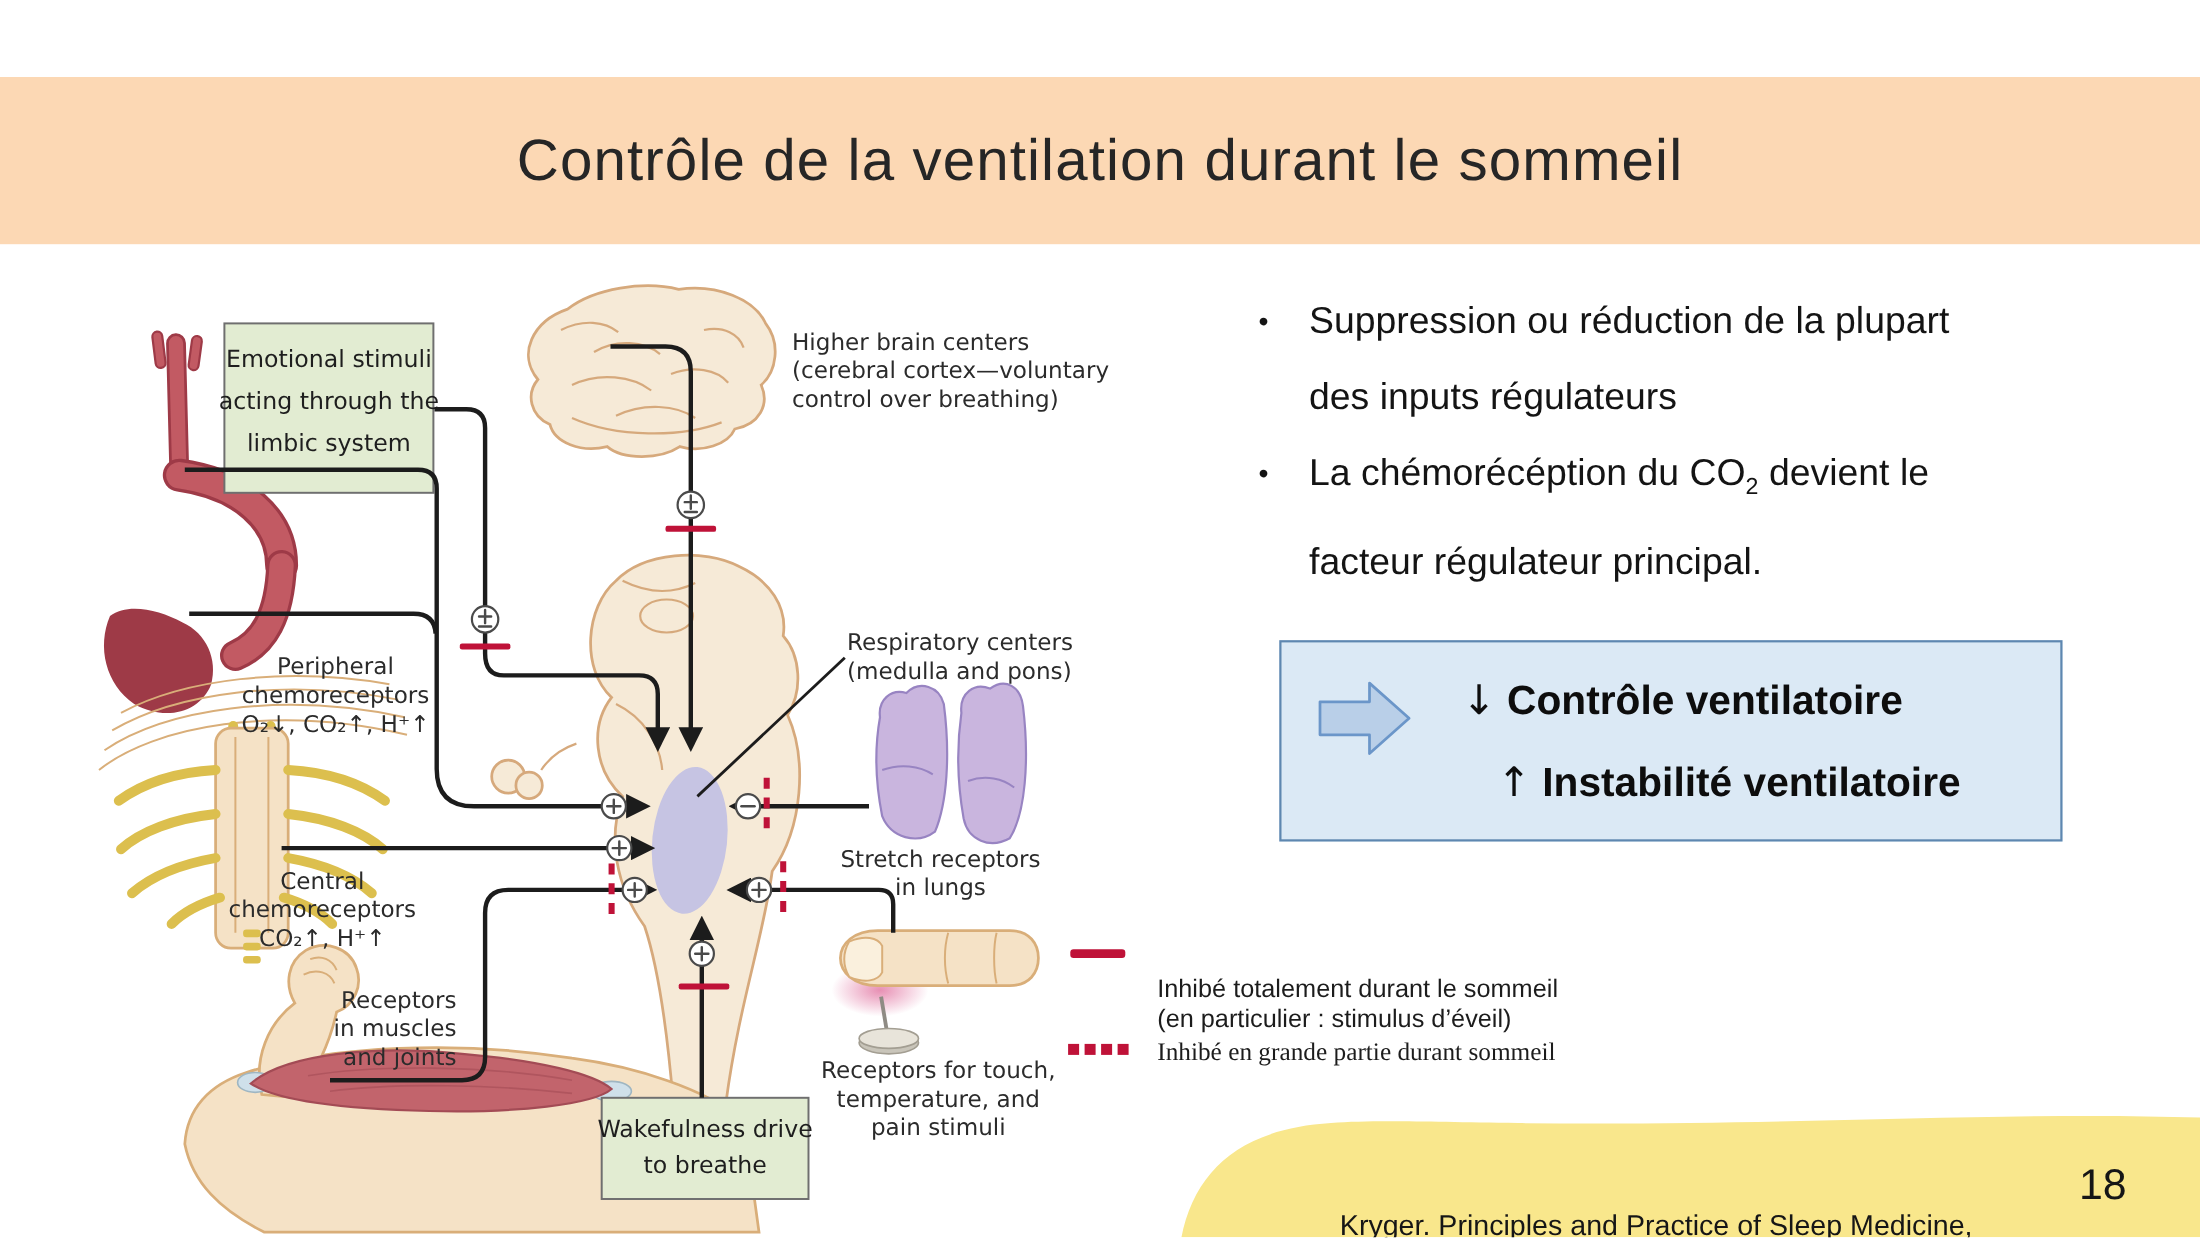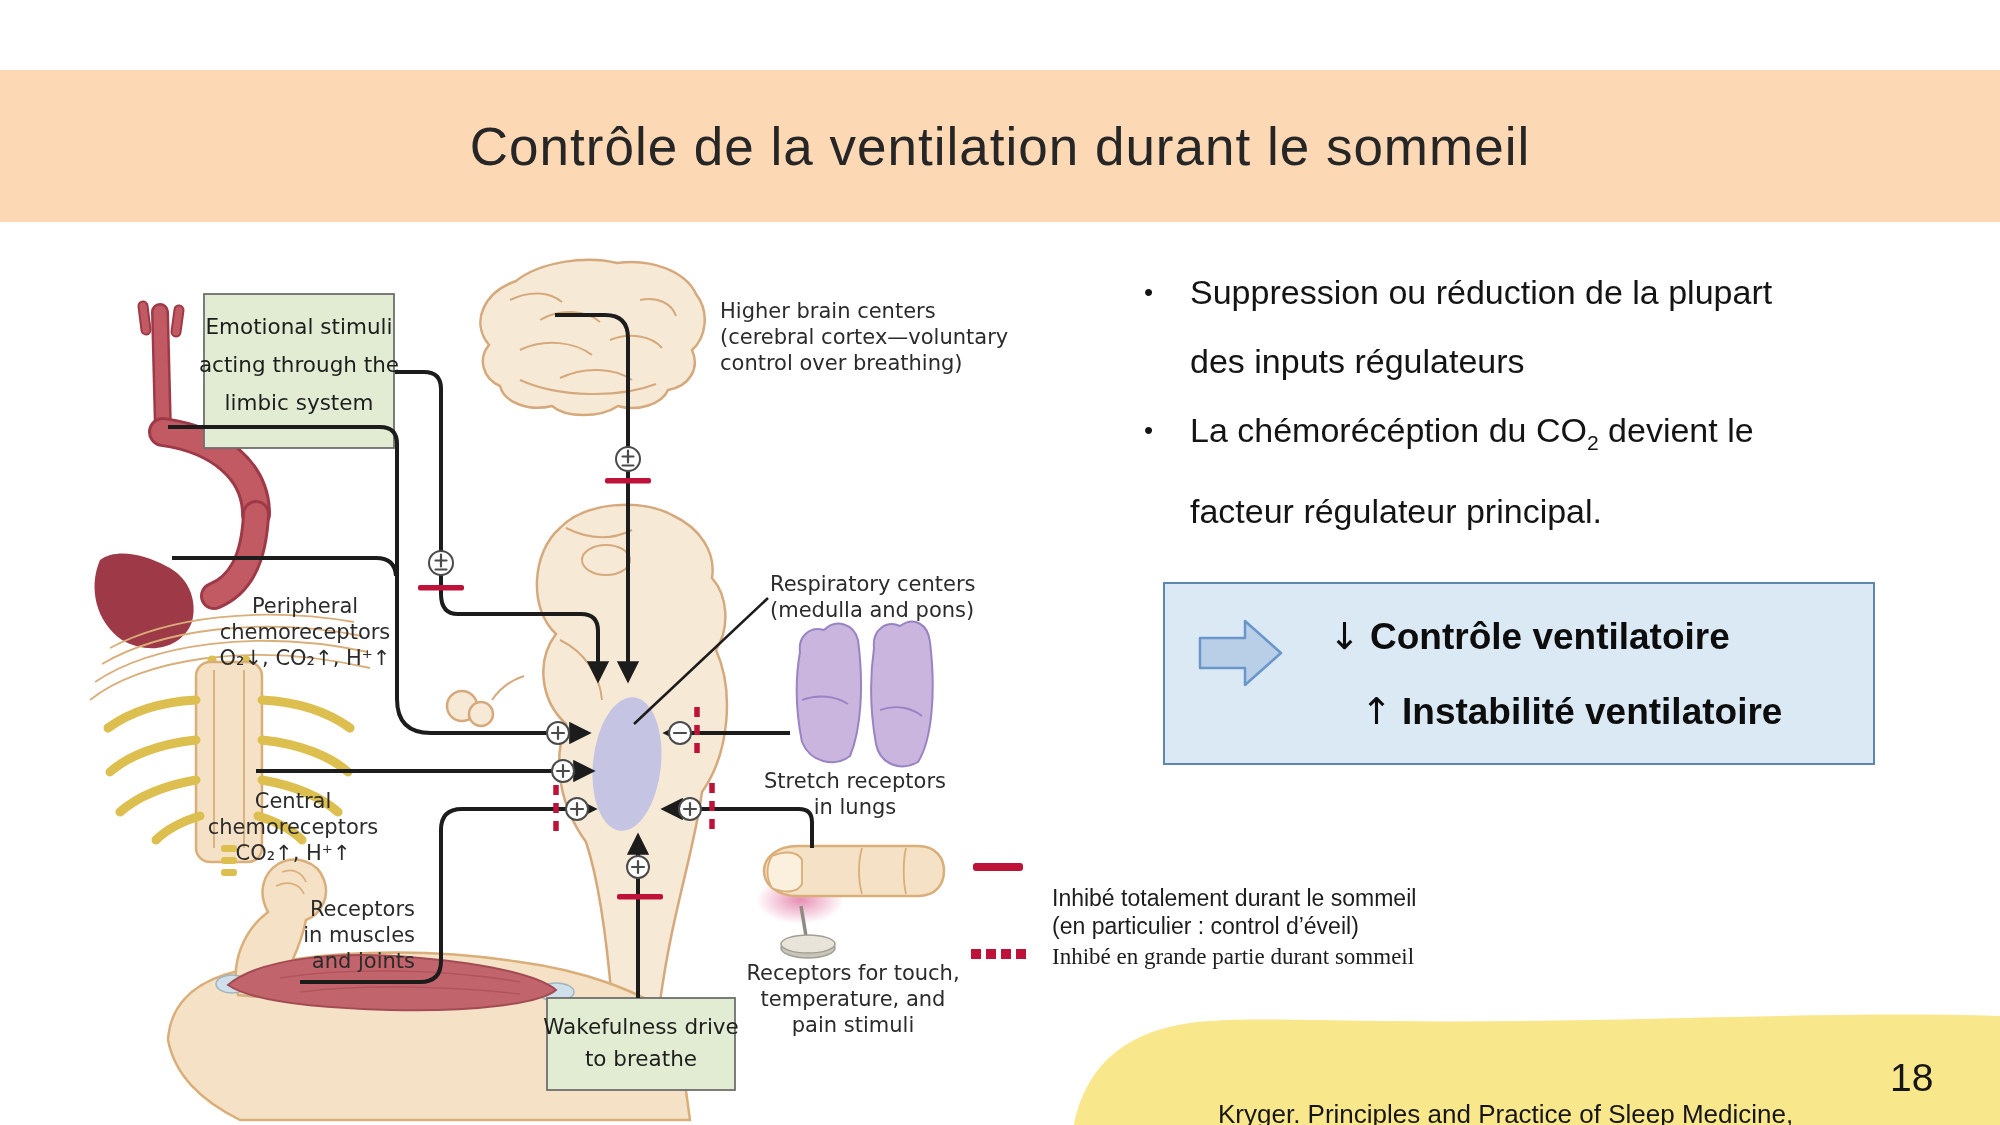--- a/index.html
+++ b/index.html
@@ -286,21 +286,21 @@
   <div class="callout">
     <svg class="block-arrow" width="86" height="78" viewBox="0 0 86 78">
       <path d="M 2 24 H 47 V 7 L 83 39 L 47 71 V 54 H 2 Z" style="fill:var(--c-blockarrow);stroke:var(--c-blockarrowline);stroke-width:2.5;stroke-linejoin:round"></path>
     </svg>
     <div class="co-line co-1"><span class="co-arrow">↓</span><span>Contrôle ventilatoire</span></div>
     <div class="co-line co-2"><span class="co-arrow">↑</span><span>Instabilité ventilatoire</span></div>
   </div>
 
   <div class="legend-text lg-1">
     <span>Inhibé totalement durant le sommeil</span><br>
-    <span>(en particulier : control d’éveil)</span>
+    <span>(en particulier : stimulus d’éveil)</span>
   </div>
   <div class="legend-text lg-2">
     <span>Inhibé en grande partie durant sommeil</span>
   </div>
 
   <div class="citation">
     <span>Kryger. Principles and Practice of Sleep Medicine,</span><br>
     <span>7th Edition 2022</span>
   </div>
   <div class="pagenum">18</div>

